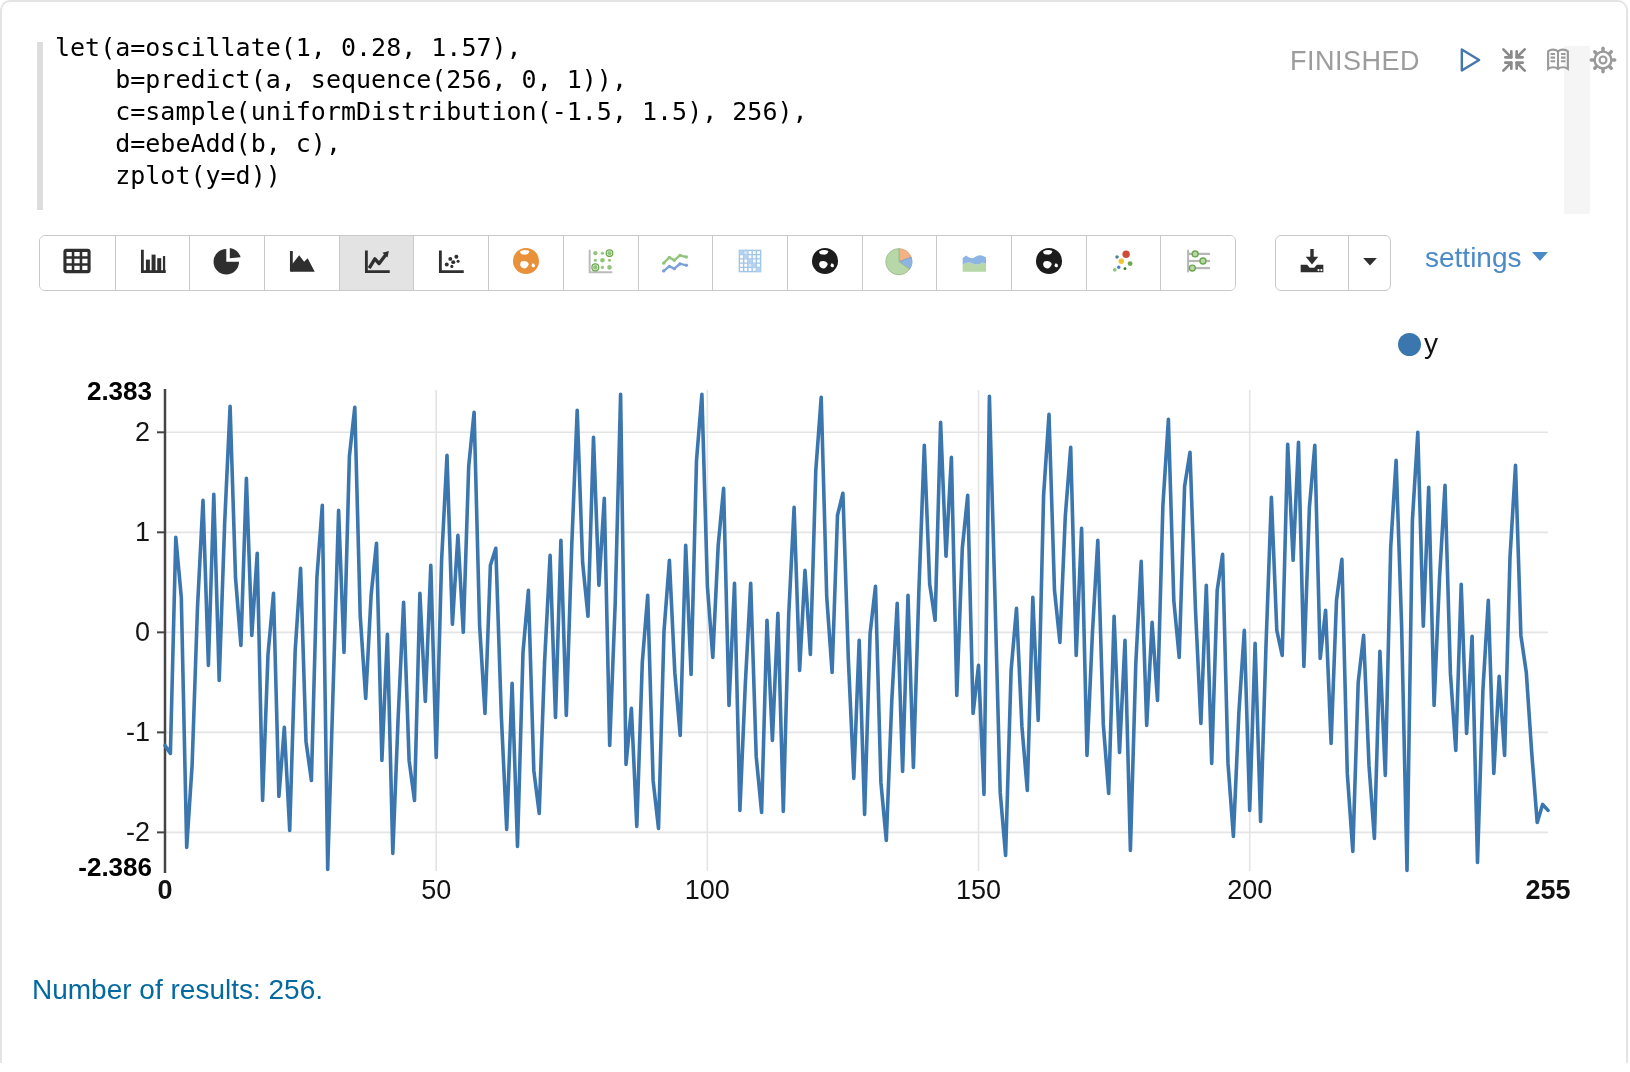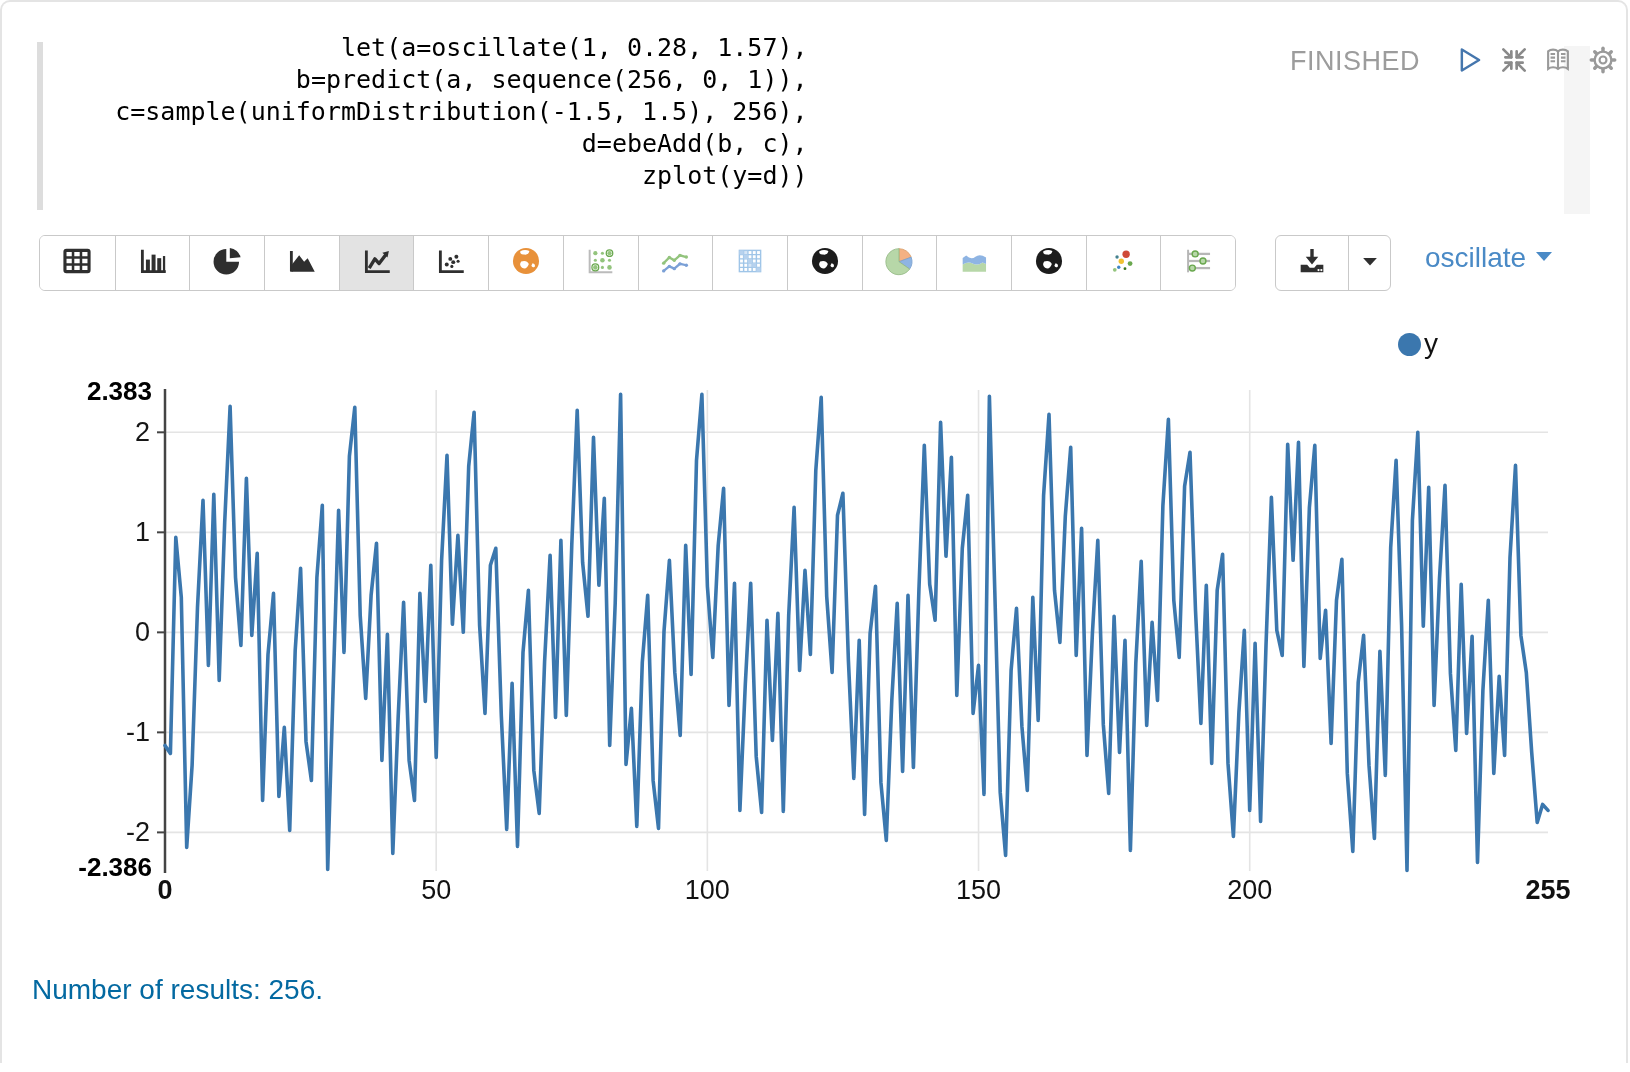--- a/index.html
+++ b/index.html
@@ -1,19 +1,19 @@
 <!DOCTYPE html>
 <html><head>
 <meta charset="utf-8">
 <style>
   html,body{margin:0;padding:0;background:#fff;}
   body{width:1630px;height:1072px;position:relative;overflow:hidden;
        font-family:"Liberation Sans",sans-serif;-webkit-font-smoothing:antialiased;}
   .card{position:absolute;left:0;top:0;width:1628px;height:1063px;
-        border:2px solid #e4e4e4;border-bottom:none;border-radius:10px 10px 0 0;box-sizing:border-box;background:#fff;text-align:right;}
+        border:2px solid #e4e4e4;border-bottom:none;border-radius:10px 10px 0 0;box-sizing:border-box;background:#fff;}
   
   .editor{position:absolute;left:0;top:26px;width:1630px;height:190px;}
   .gutter{position:absolute;left:35px;top:14px;width:6px;height:168px;background:#ddd;}
   .code{position:absolute;left:53px;top:4px;font-family:"DejaVu Sans Mono","Liberation Mono",monospace;
         font-size:25px;line-height:32px;color:#000;white-space:pre;}
   .editor-scroll{position:absolute;left:1562px;top:18px;width:26px;height:168px;background:#f5f5f5;}
   
   .statusbar{position:absolute;left:0;top:44px;width:1600px;height:40px;margin-left:32px;}
   .status-label{position:absolute;left:1256px;top:0;font-size:27px;color:#9c9c9c;letter-spacing:.5px;}
   .pbtn{position:absolute;top:-2px;width:36px;height:36px;display:flex;align-items:center;justify-content:center;cursor:pointer;}
@@ -274,21 +274,21 @@
           </svg></span>
       </div>
     <div class="dl-caret" id="dl-caret">
         <span><svg width="30" height="30" viewBox="0 0 24 24">
             <polygon points="6.5,9.5 17.5,9.5 12,15.5" fill="#2f2f2f"></polygon>
           </svg></span>
       </div>
   </div>
 
   <div class="settings">
-    <span class="settings-label">oscillate</span>
+    <span class="settings-label">settings</span>
     <span>
       <svg width="17" height="12" viewBox="0 0 17 12">
           <polygon points="0,1 16,1 8,10" fill="#4a8ac6"></polygon>
         </svg>
     </span>
   </div>
 
   <div class="chart-wrap">
     <svg id="chart" width="1630" height="615" viewBox="0 0 1630 615">
         <line x1="434.1764705882353" x2="434.1764705882353" y1="88" y2="569" stroke="#e4e4e4" stroke-width="1.6"></line>

